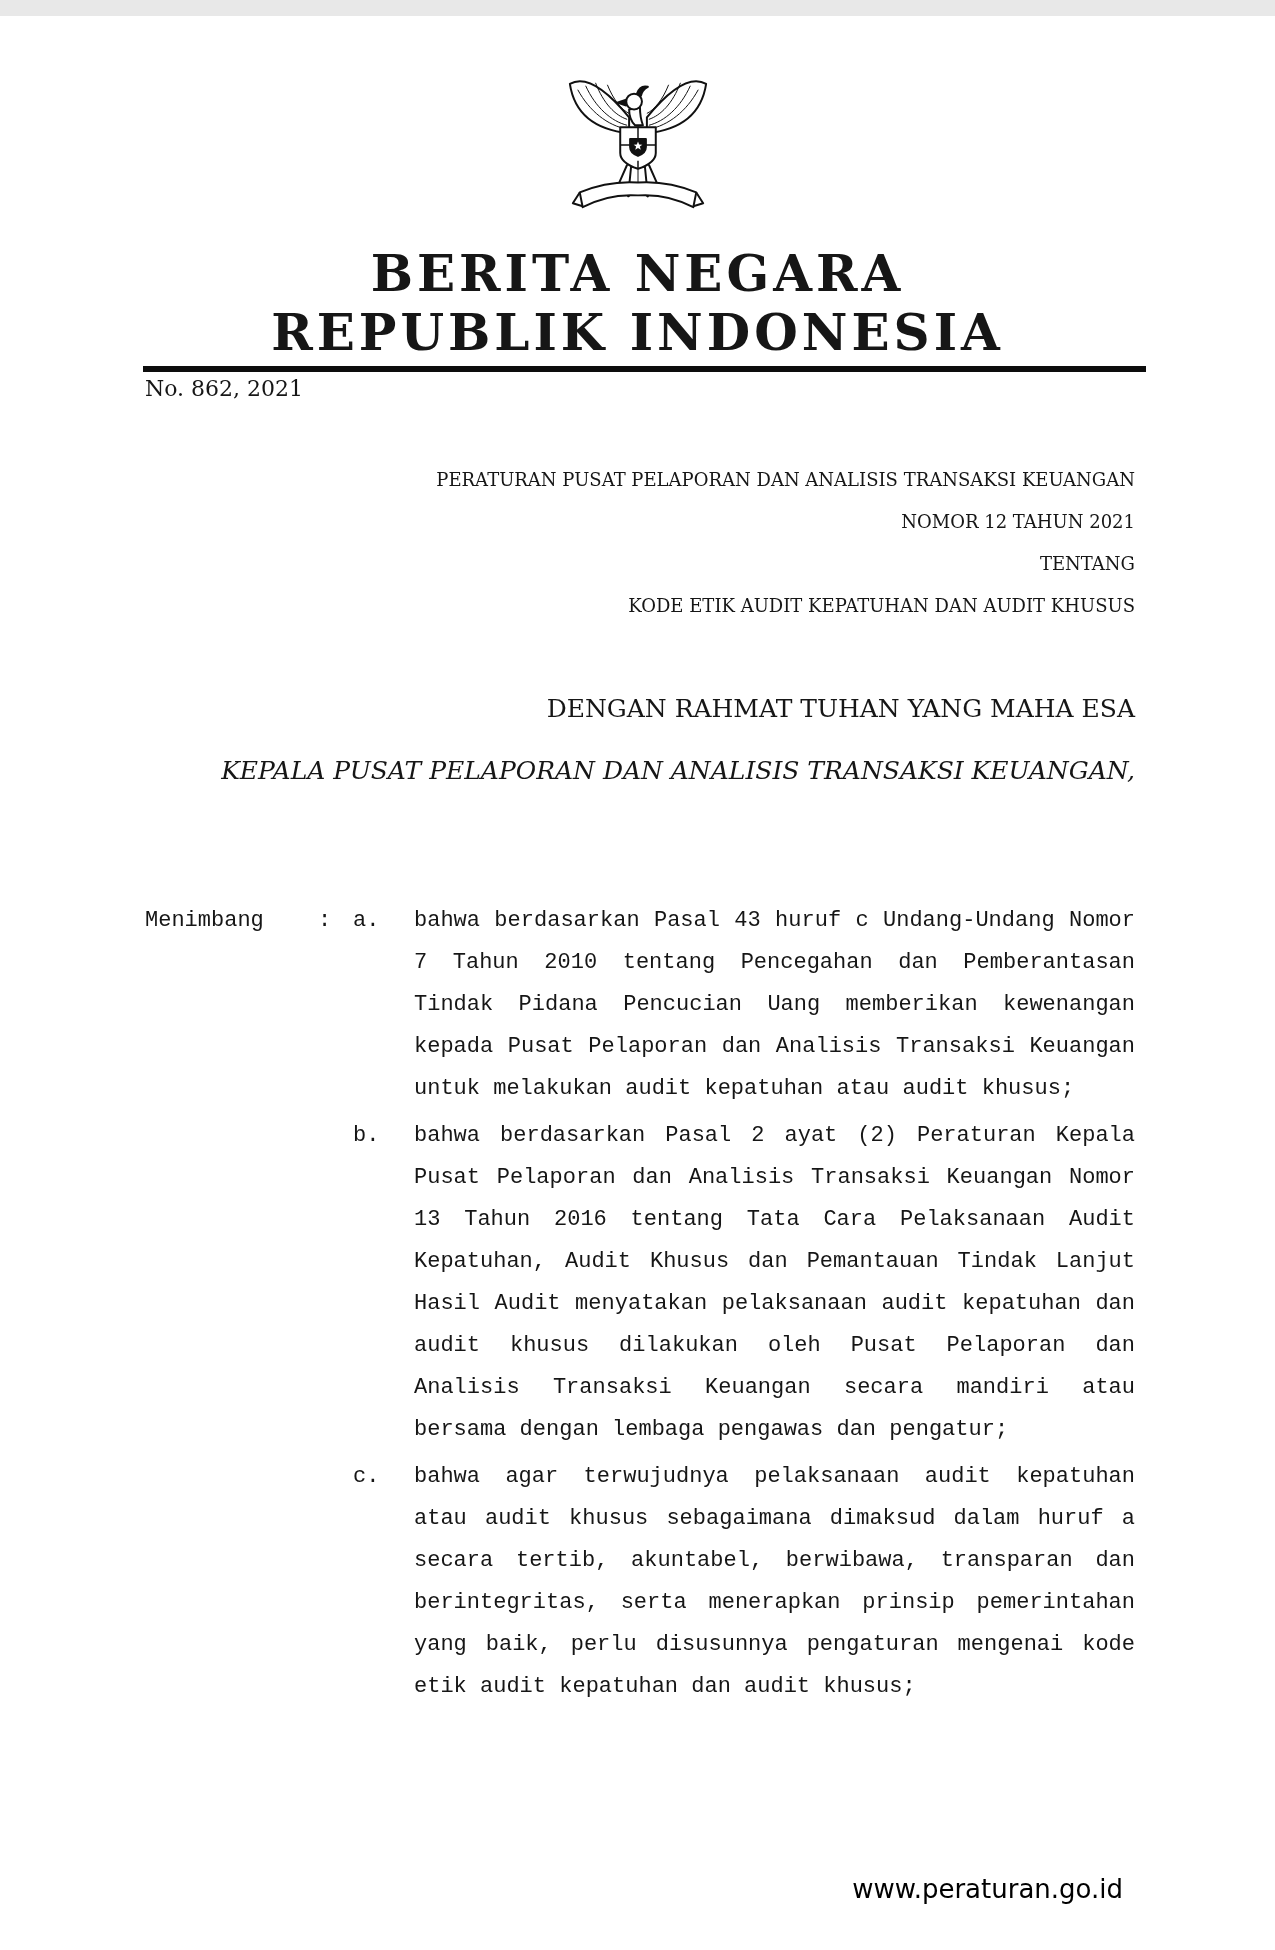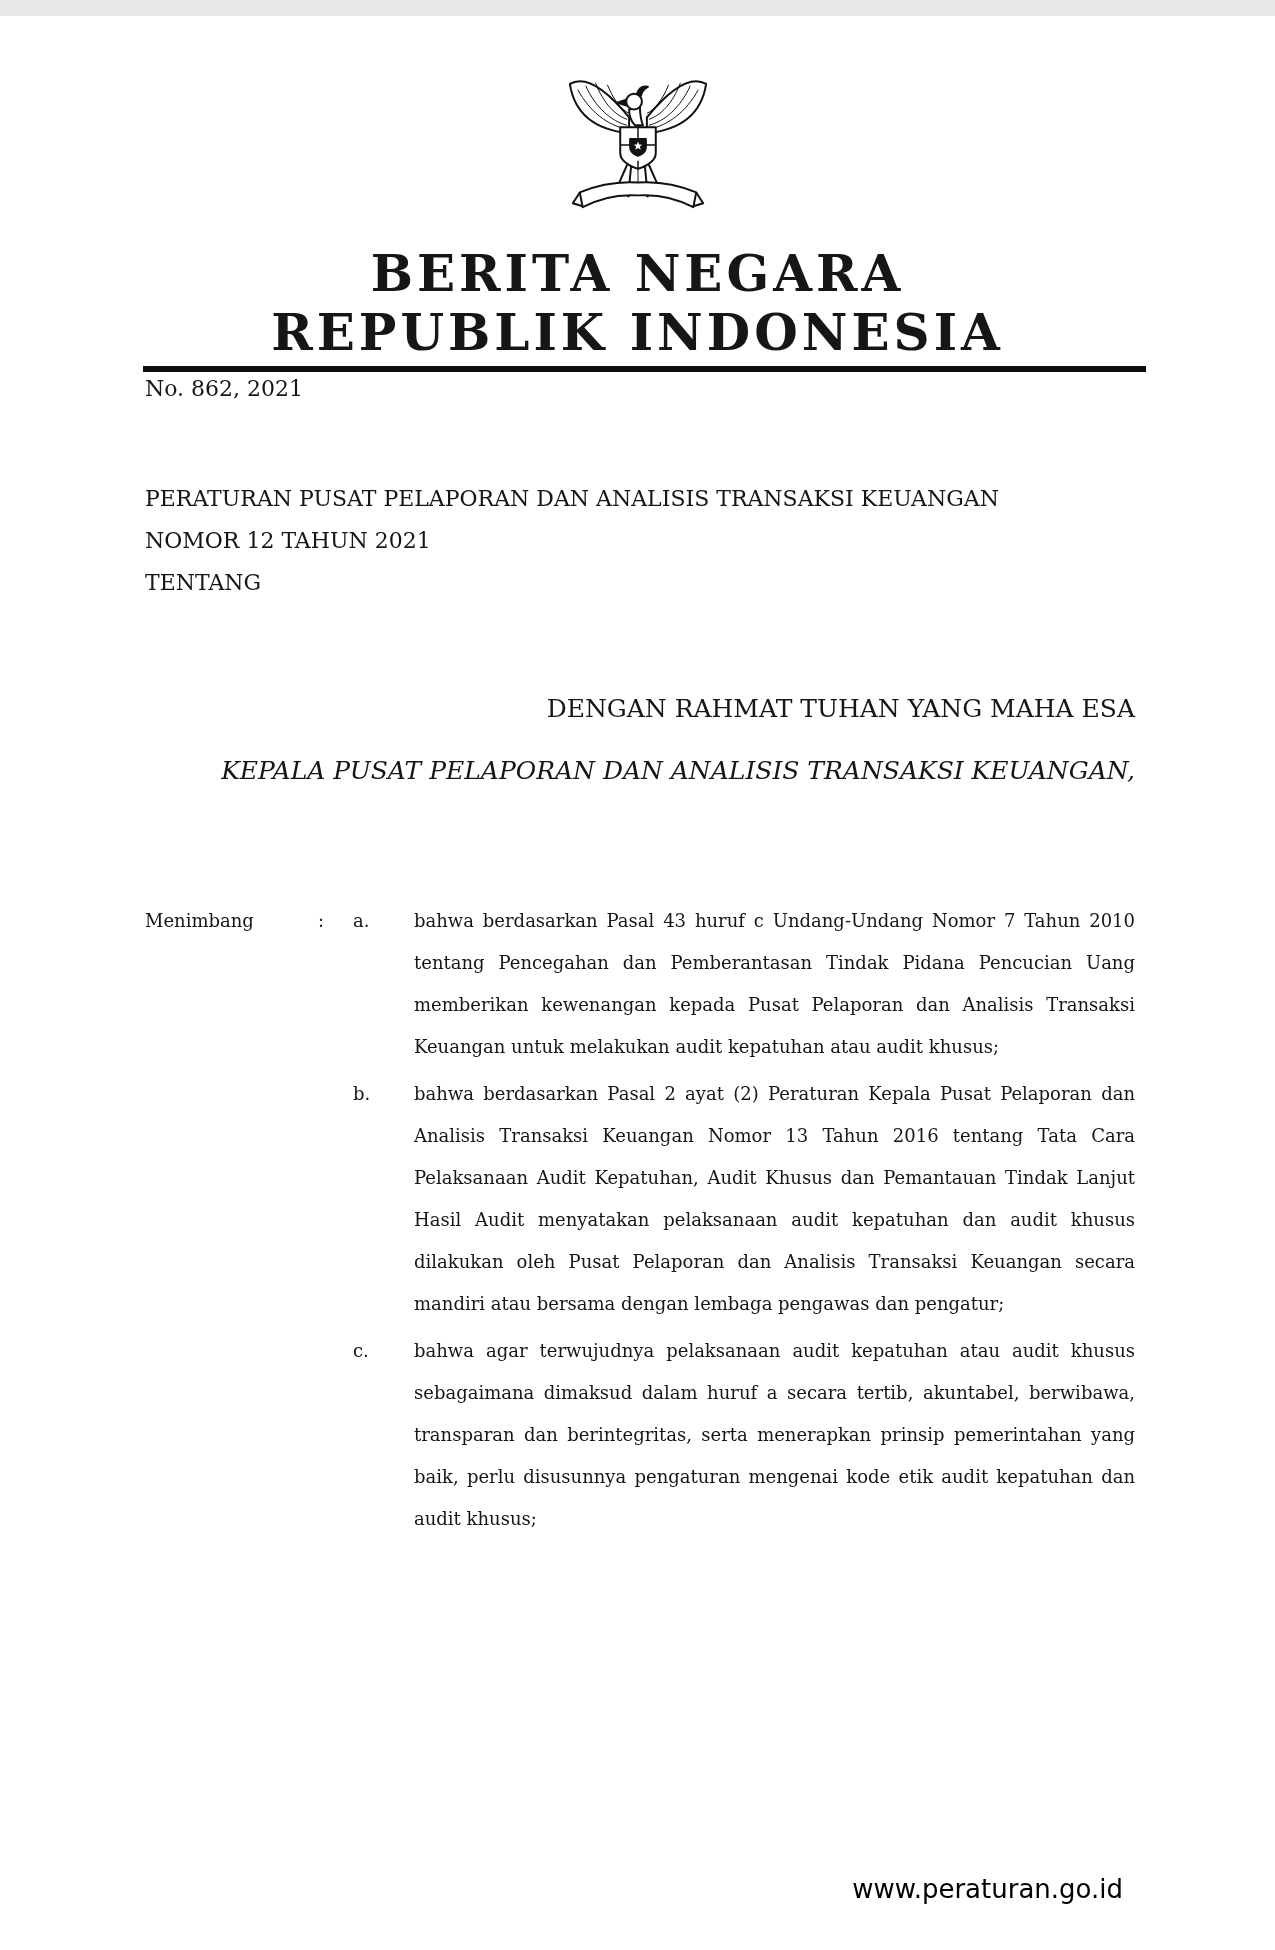--- a/index.html
+++ b/index.html
@@ -33,39 +33,39 @@
     font-size:22px;line-height:42px;text-decoration:underline;
   }
   .docket-number{
     position:absolute;left:0;top:0;white-space:nowrap;
   }
   .docket-subject{
     margin-left:358px;width:632px;
     text-align:justify;
   }
   .title-block{
-    position:absolute;top:462px;left:145px;width:990px;
-    text-align:left;
-    font-size:22px;line-height:42px;
+    position:absolute;top:443px;left:145px;width:990px;
+    text-align:right;
+    font-size:18px;line-height:42px;
   }
   .title-block div{white-space:nowrap;}
   .centerline{
     position:absolute;left:145px;width:990px;
     text-align:right;
     font-size:25px;line-height:42px;
     white-space:nowrap;
   }
   .invocation{top:672px;}
   .official{top:734px;font-style:italic;}
   .considerations{
     position:absolute;top:884px;left:145px;width:990px;
     display:grid;
     grid-template-columns:173px 35px 61px 1fr;
     row-gap:5px;
-    font-size:18px;line-height:42px;
+    font-size:22px;line-height:42px;font-family:Liberation Mono, monospace;
   }
   .cons-label{grid-column:1;}
   .cons-colon{grid-column:2;}
   .cons-marker{grid-column:3;}
   .cons-text{grid-column:4;text-align:justify;}
   .watermark{
     position:absolute;top:1858px;right:152px;
     font-family:"DejaVu Sans", sans-serif;
     font-size:26px;
     color:#000000;
@@ -130,20 +130,21 @@
   <div class="rule"></div>
 
   <div class="docket">
     <div class="docket-number">No. 862, 2021</div>
   </div>
 
   <div class="title-block">
     <div>PERATURAN PUSAT PELAPORAN DAN ANALISIS TRANSAKSI KEUANGAN</div>
     <div>NOMOR 12 TAHUN 2021</div>
     <div>TENTANG</div>
+    <div>KODE ETIK AUDIT KEPATUHAN DAN AUDIT KHUSUS</div>
   </div>
 
   <div class="centerline invocation">DENGAN RAHMAT TUHAN YANG MAHA ESA</div>
 
   <div class="centerline official">KEPALA PUSAT PELAPORAN DAN ANALISIS TRANSAKSI KEUANGAN,</div>
 
   <div class="considerations">
     <div class="cons-label">Menimbang</div>
     <div class="cons-colon">:</div>
 

